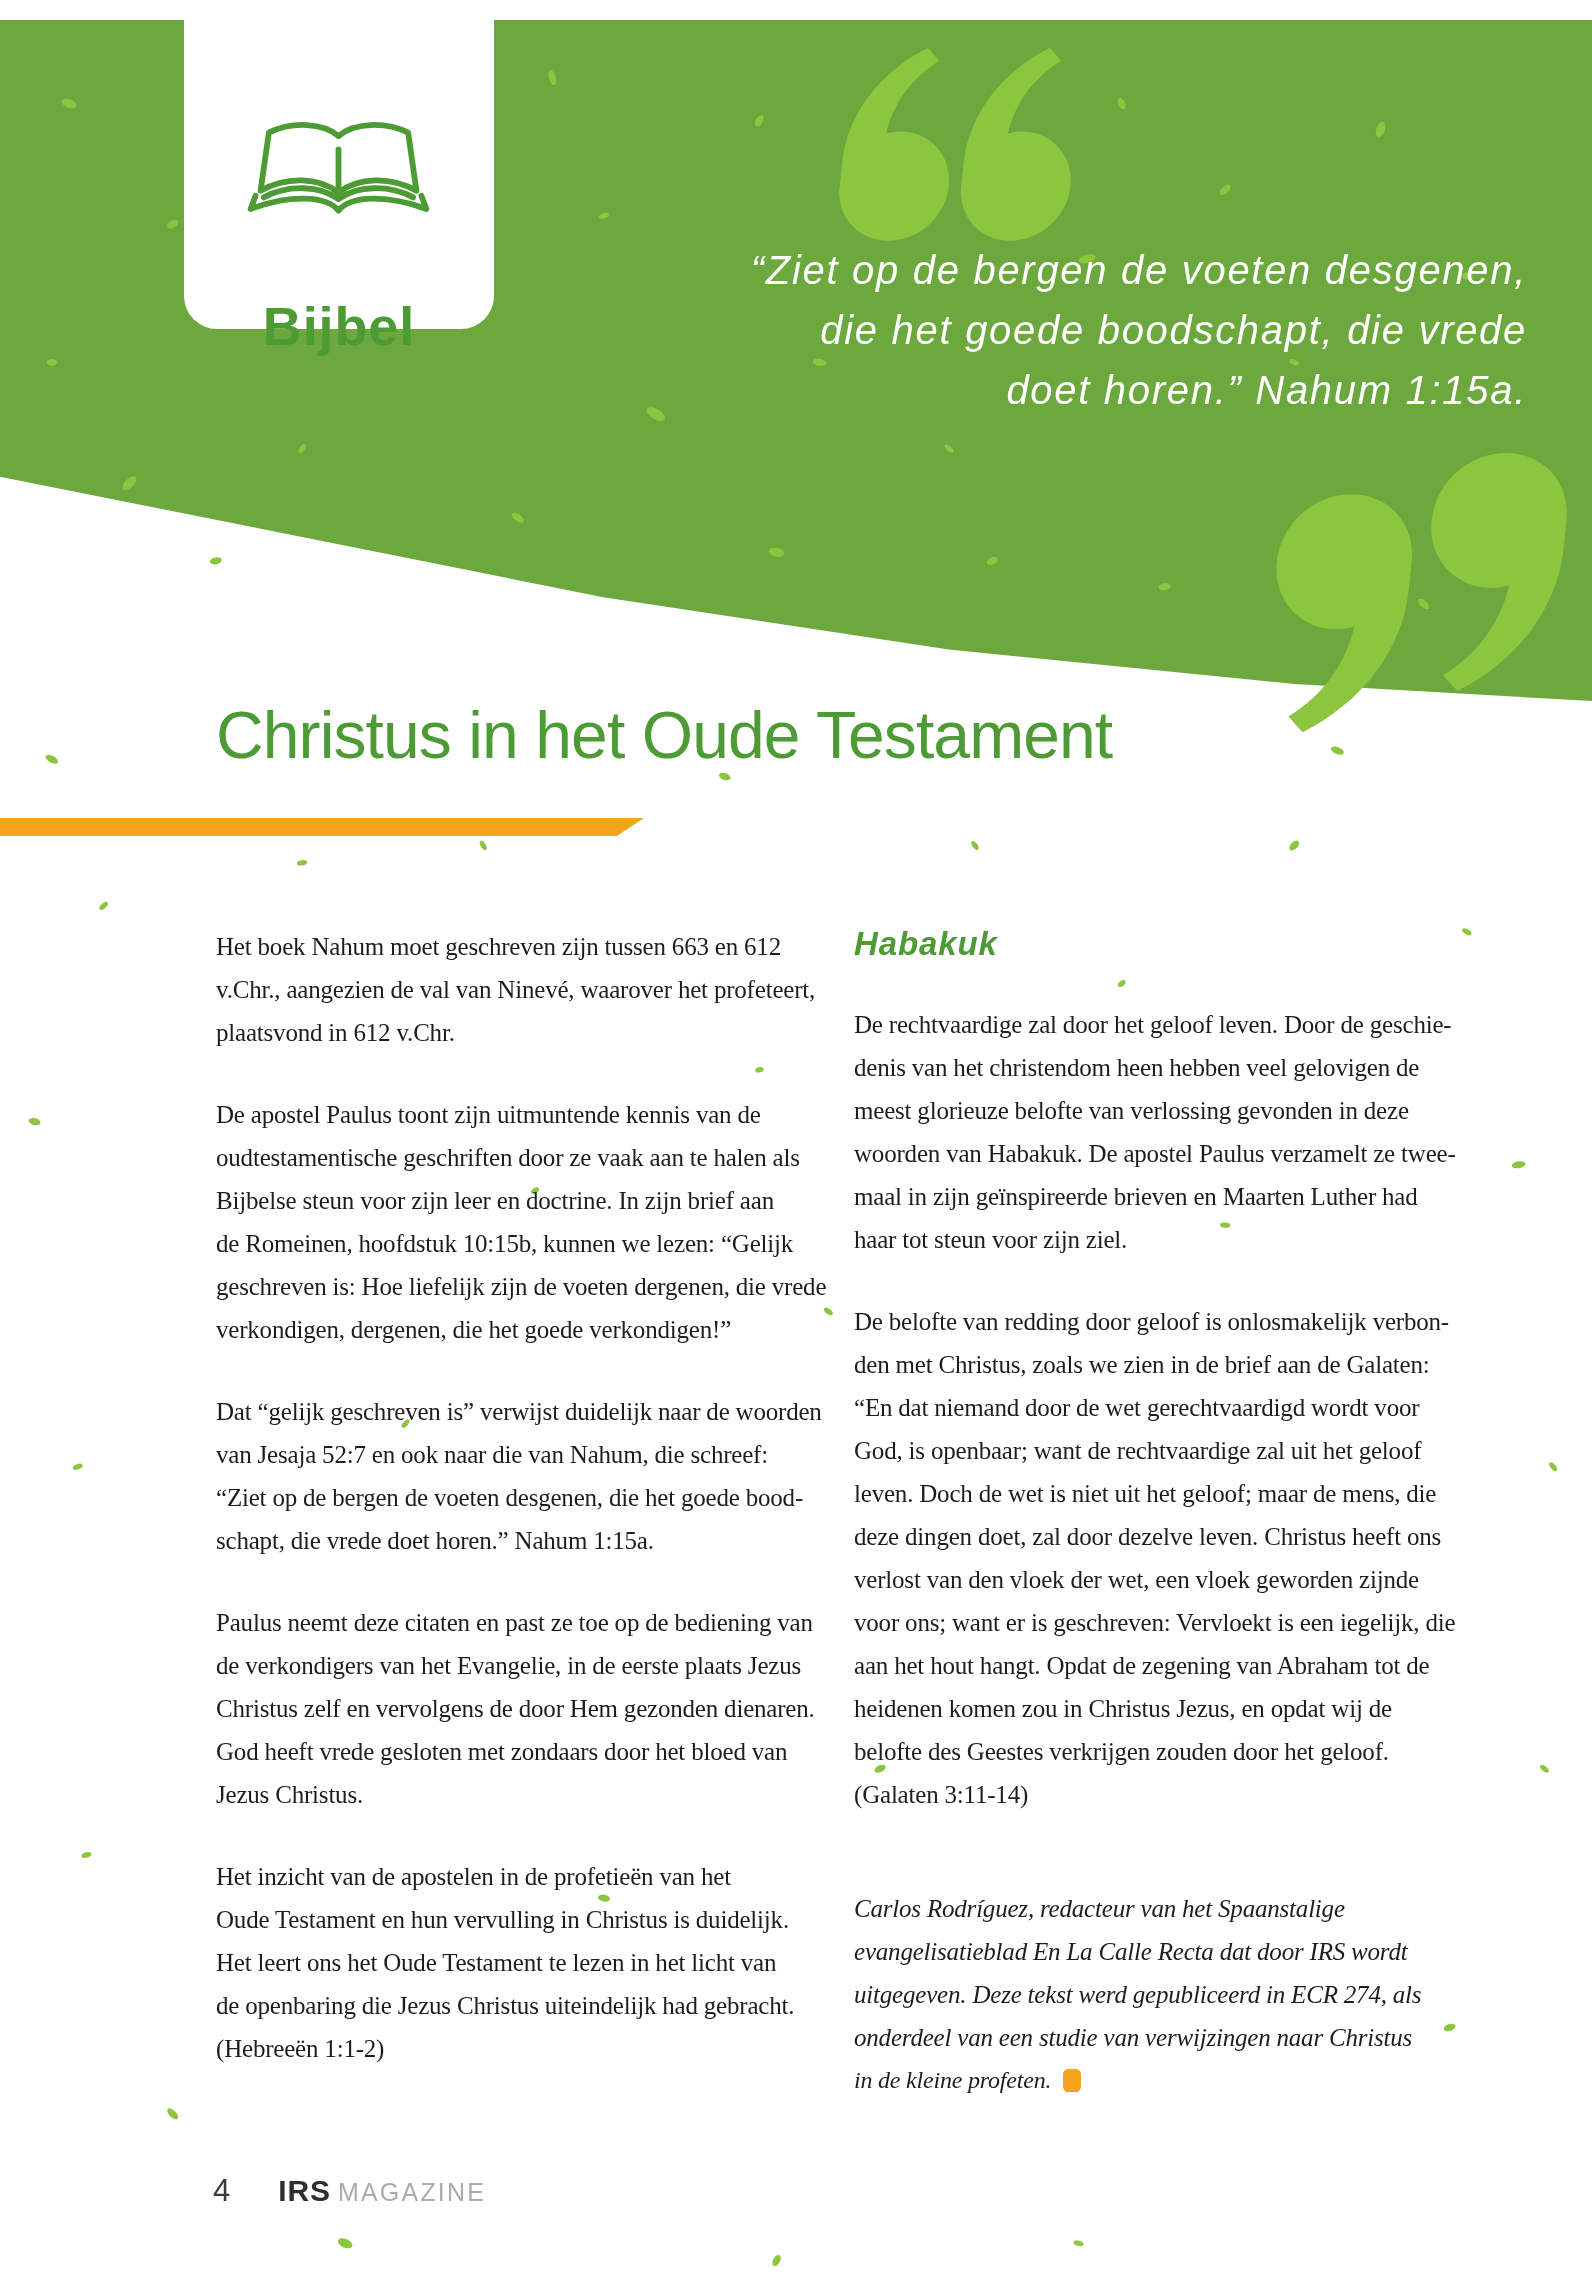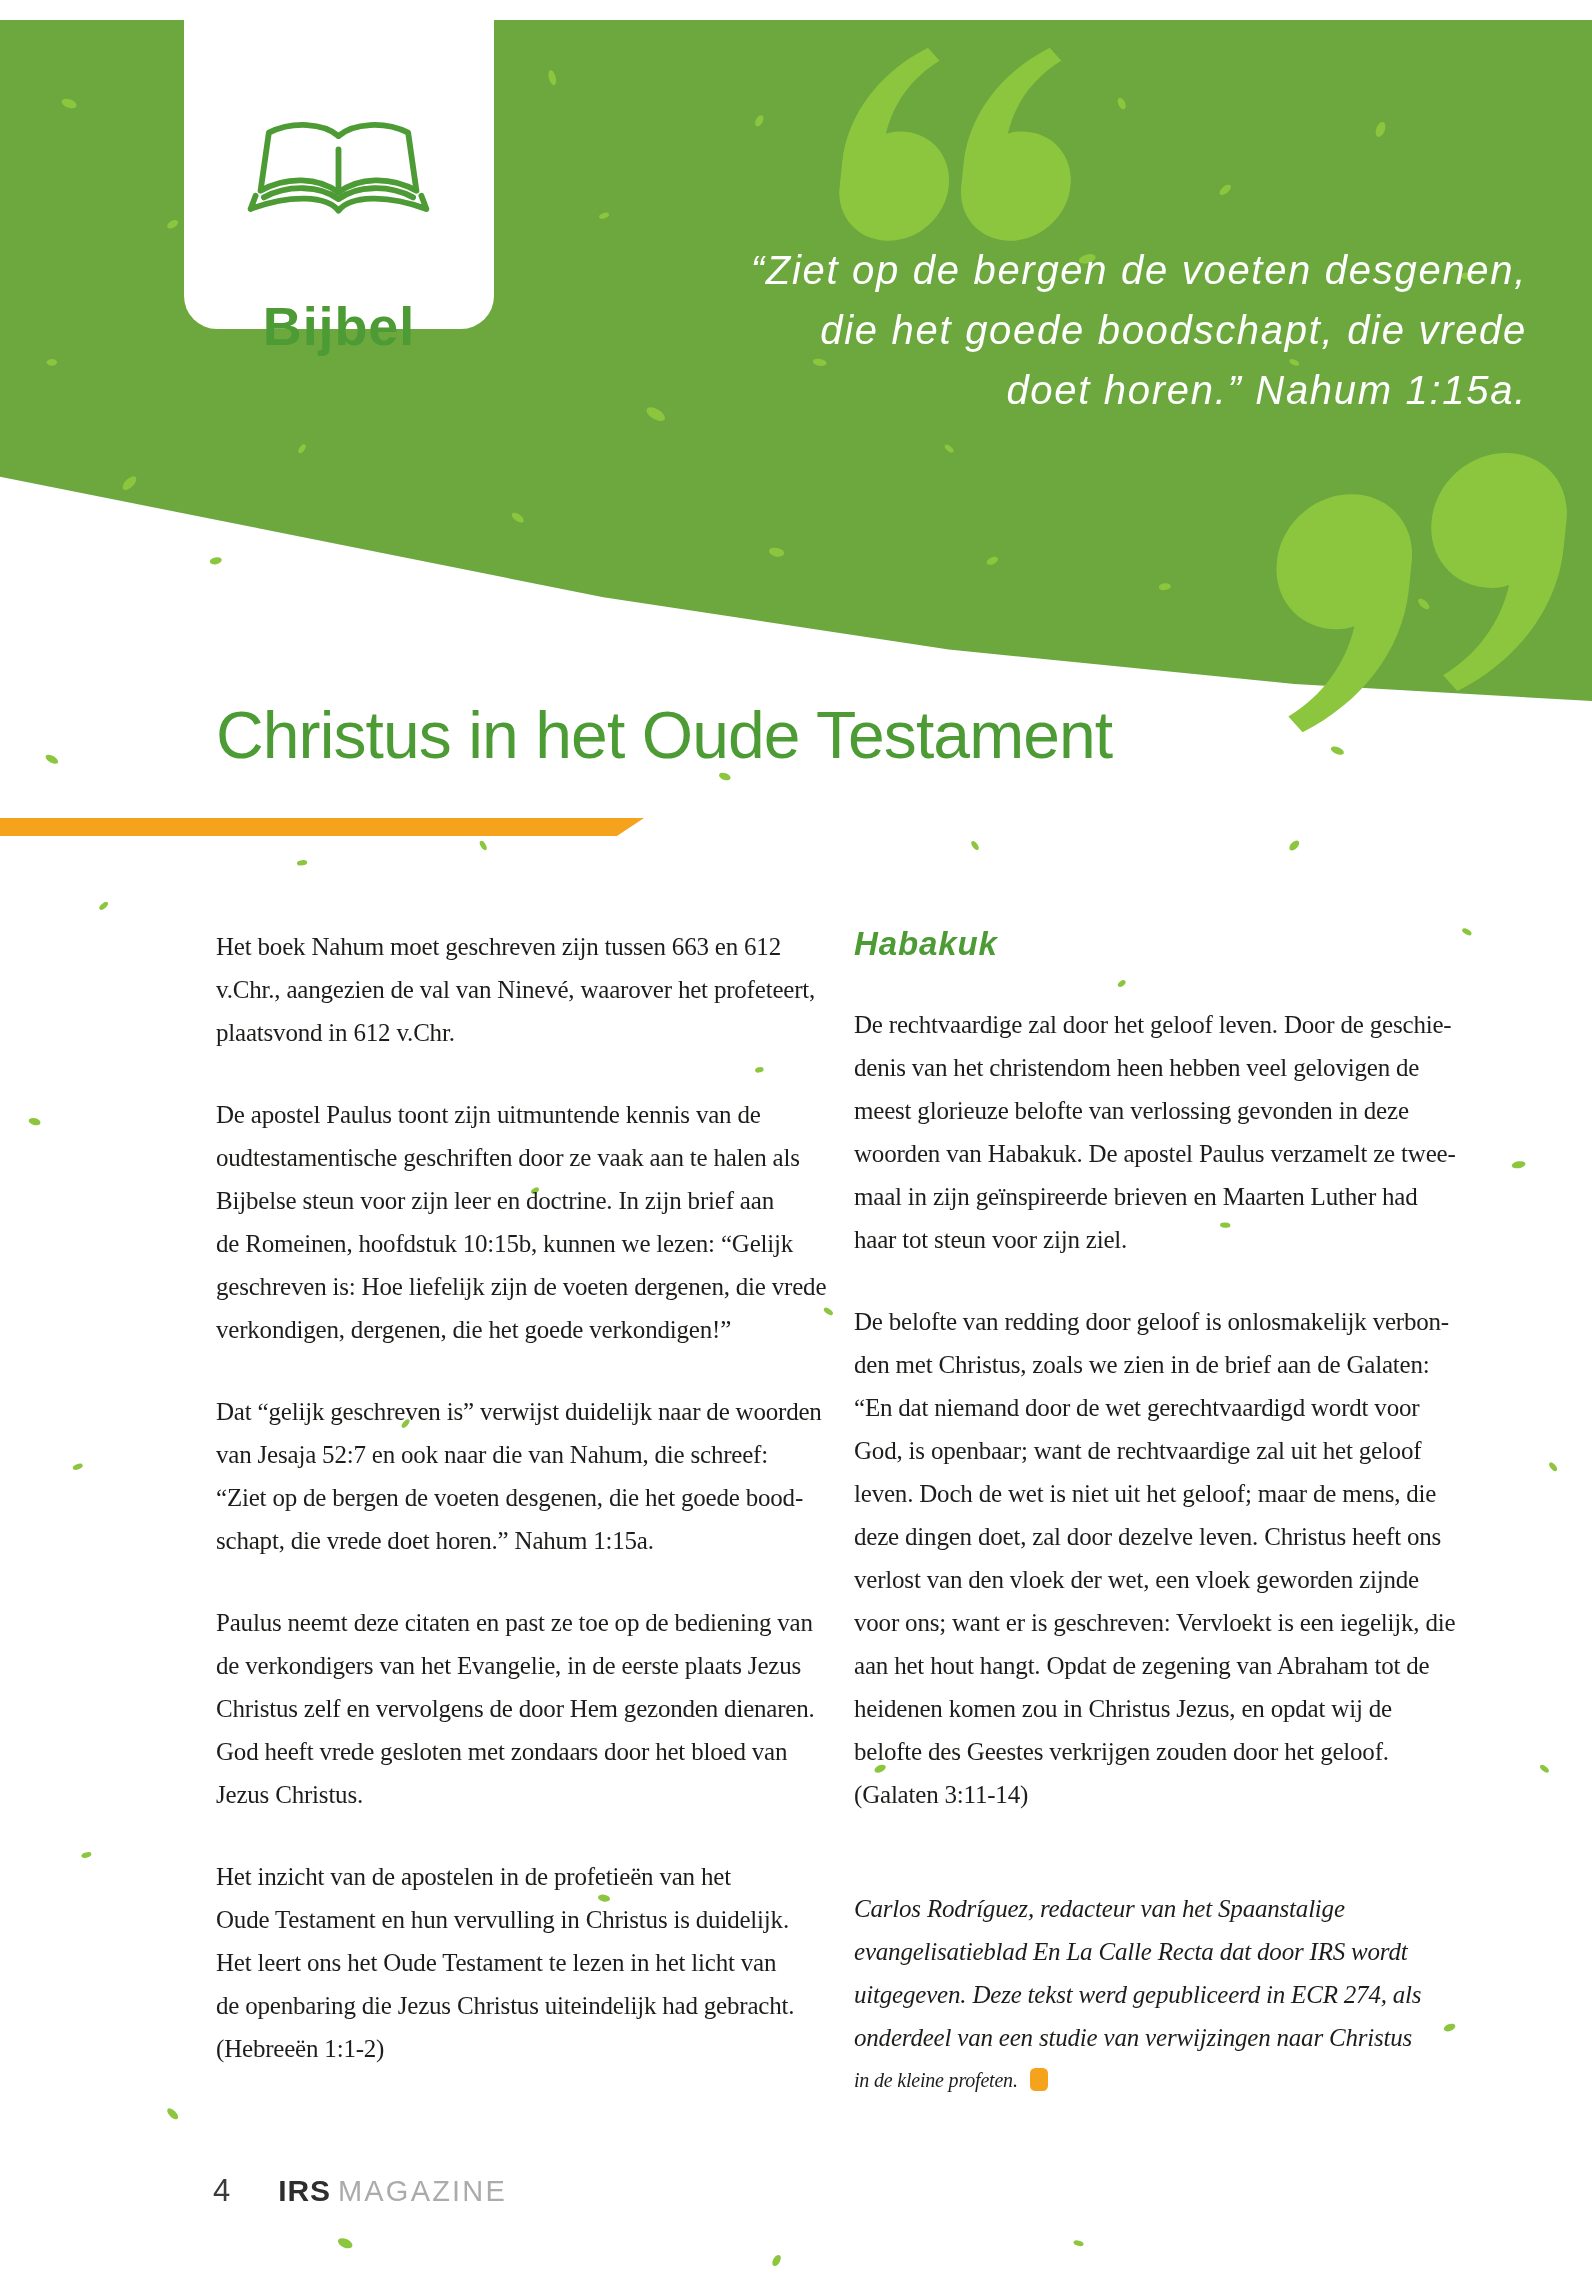--- a/index.html
+++ b/index.html
@@ -64,33 +64,33 @@
   .col-heading{
     font-family:"Liberation Sans", sans-serif;font-style:italic;font-weight:bold;
     font-size:33px;line-height:38px;color:var(--dark-green);margin-bottom:40px;
     letter-spacing:0.9px;
   }
   .para{
     font-size:25px;line-height:43px;letter-spacing:-0.2px;
     margin:0 0 39px 0;white-space:pre-line;
   }
   .para.italic{font-style:italic;margin-top:71px;}
-  .last-line{font-size:20px;line-height:43px;letter-spacing:-0.2px;font-style:italic;white-space:nowrap;}
+  .last-line{font-size:24px;line-height:43px;letter-spacing:-0.2px;font-style:italic;white-space:nowrap;}
   #end-marker{
     display:inline-block;width:18px;height:23px;background:var(--orange);
     border-radius:5.2px;margin-left:12px;vertical-align:-3.5px;
   }
   
   #footer{
     position:absolute;left:213px;top:2173px;z-index:4;display:flex;align-items:baseline;
     font-family:"Liberation Sans", sans-serif;
   }
   #page-number{font-size:31px;color:#3a3a3a;}
   #magazine-bold{margin-left:48px;font-size:30px;font-weight:bold;color:#2e2e2e;letter-spacing:0.9px;}
-  #magazine-light{margin-left:7px;font-size:29px;color:var(--gray);letter-spacing:2.2px;}
+  #magazine-light{margin-left:7px;font-size:25px;color:var(--gray);letter-spacing:2.2px;}
 </style>
 </head>
 <body>
 
 <div id="page">
 
   <div id="header-band"></div>
 
   <svg id="specks" viewBox="0 0 1845 2660" width="1592" height="2295">
       <ellipse cx="80" cy="120" rx="9" ry="5" fill="#8CC63F" transform="rotate(20 80 120)"></ellipse>

